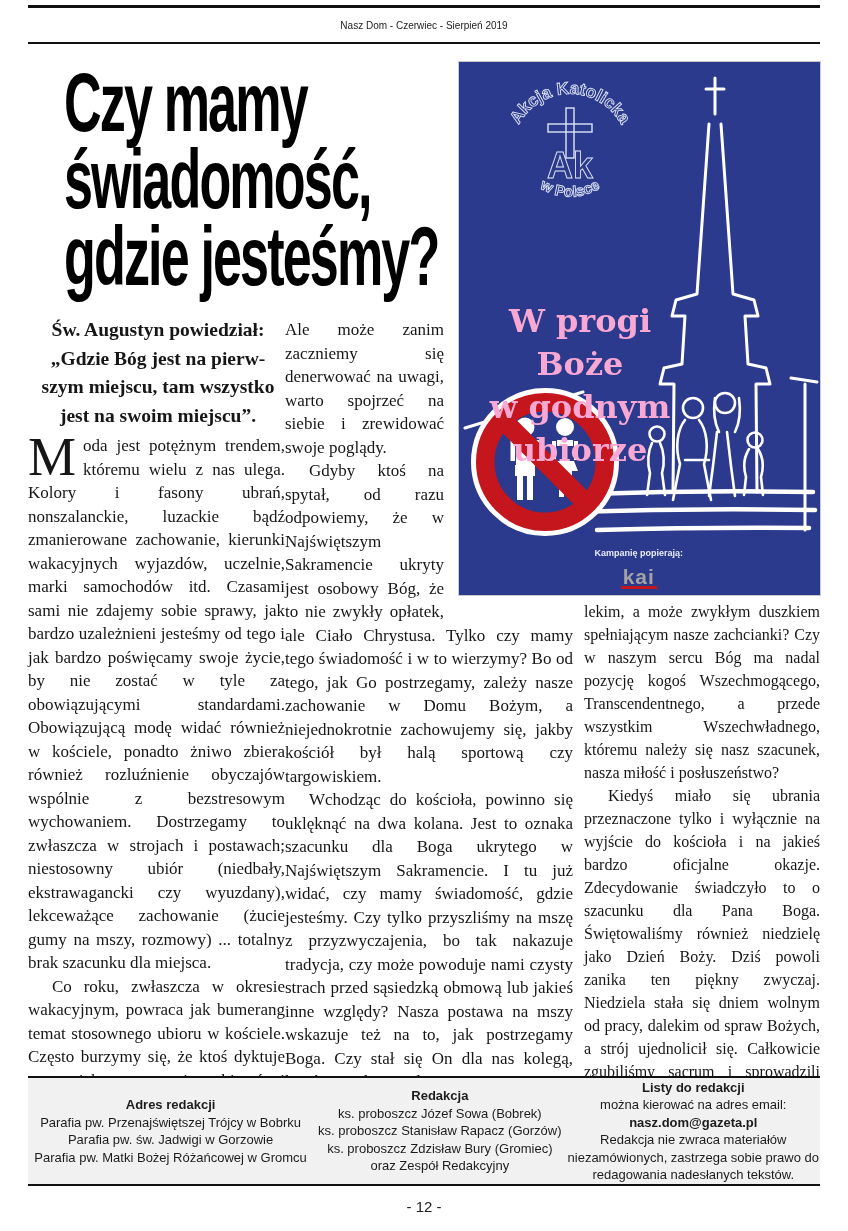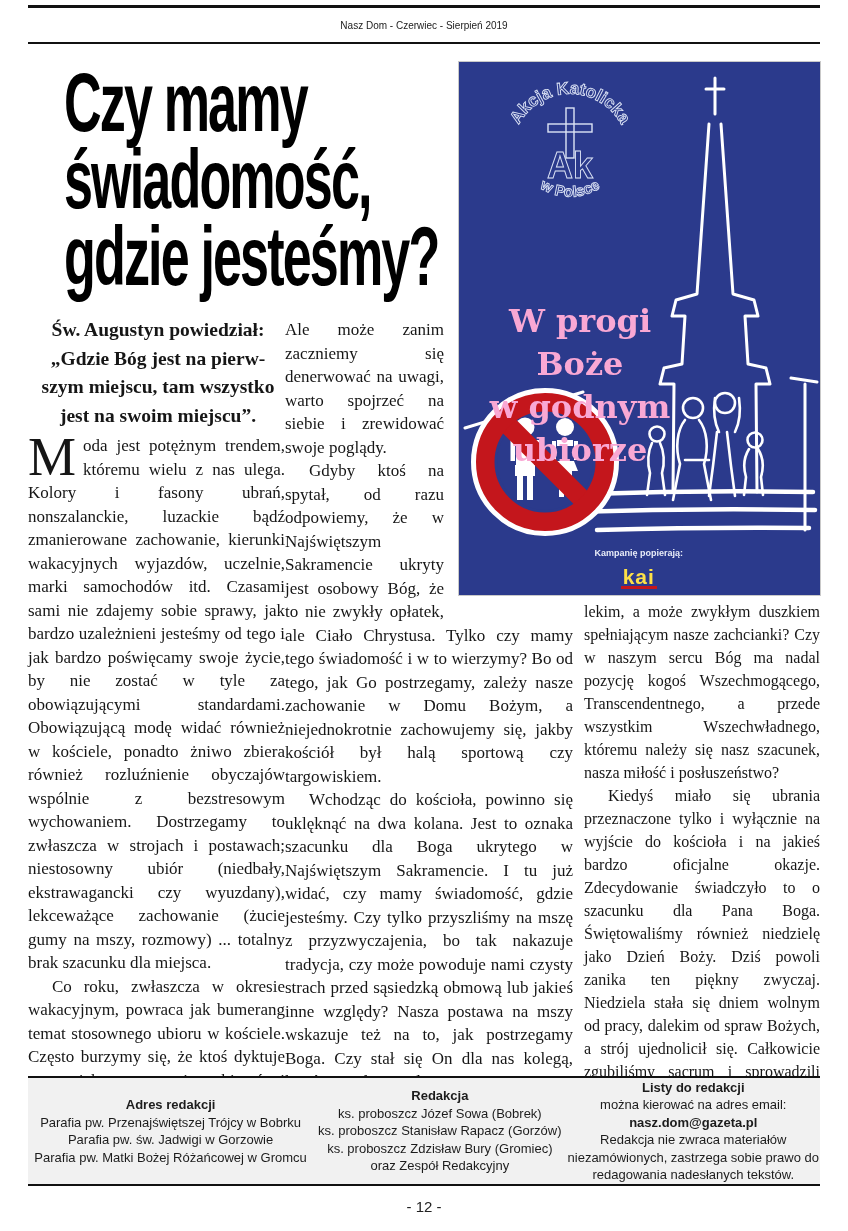--- a/index.html
+++ b/index.html
@@ -15,21 +15,21 @@
            transform:scaleX(0.62);transform-origin:0 0;}
   
   .poster{position:absolute;left:459px;top:62px;width:361px;height:533px;background:#2b3a8c;
           box-shadow:0 0 0 1px #c9c9c9;overflow:hidden;}
   .poster-art{position:absolute;left:0;top:0;}
   .poster-title{position:absolute;left:2px;top:202px;width:238px;text-align:center;color:#f9a8d4;
                 font-family:"DejaVu Serif",serif;font-weight:bold;font-size:32px;line-height:43px;margin-top:36px;}
   .sponsor-bar{position:absolute;left:128px;top:486px;display:flex;align-items:center;gap:9px;flex-direction:column;}
   .sp-label{font-family:"Liberation Sans",sans-serif;font-weight:bold;font-size:9px;color:#e8ecf8;}
   .sp-kai{font-family:"Liberation Sans",sans-serif;font-weight:bold;font-size:21px;line-height:19px;
-          color:#fde047;letter-spacing:1px;border-bottom:3px solid #c4161c;padding:0 2px;}
+          color:#a3a3a3;letter-spacing:1px;border-bottom:3px solid #c4161c;padding:0 2px;}
   .sp-gosc{width:40px;height:26px;background:#c4161c;color:#bef264;text-align:center;
            font-family:"Liberation Serif",serif;}
   .sp-gosc .g1{font-weight:bold;font-size:12px;line-height:15px;letter-spacing:1px;}
   .sp-gosc .g2{font-size:5px;line-height:5px;letter-spacing:1px;}
   .sp-nied{height:26px;background:#fff;display:flex;align-items:center;gap:5px;padding:0 7px;}
   .sp-nied .n1{font-family:"Liberation Sans",sans-serif;font-weight:bold;font-size:16px;color:#ef4444;}
   .globe{width:15px;height:15px;border-radius:50%;background:#9aa0a6;border:1px solid #777;
          display:inline-block;}
   
   .quote{position:absolute;left:30px;top:316px;width:256px;text-align:center;font-weight:bold;

